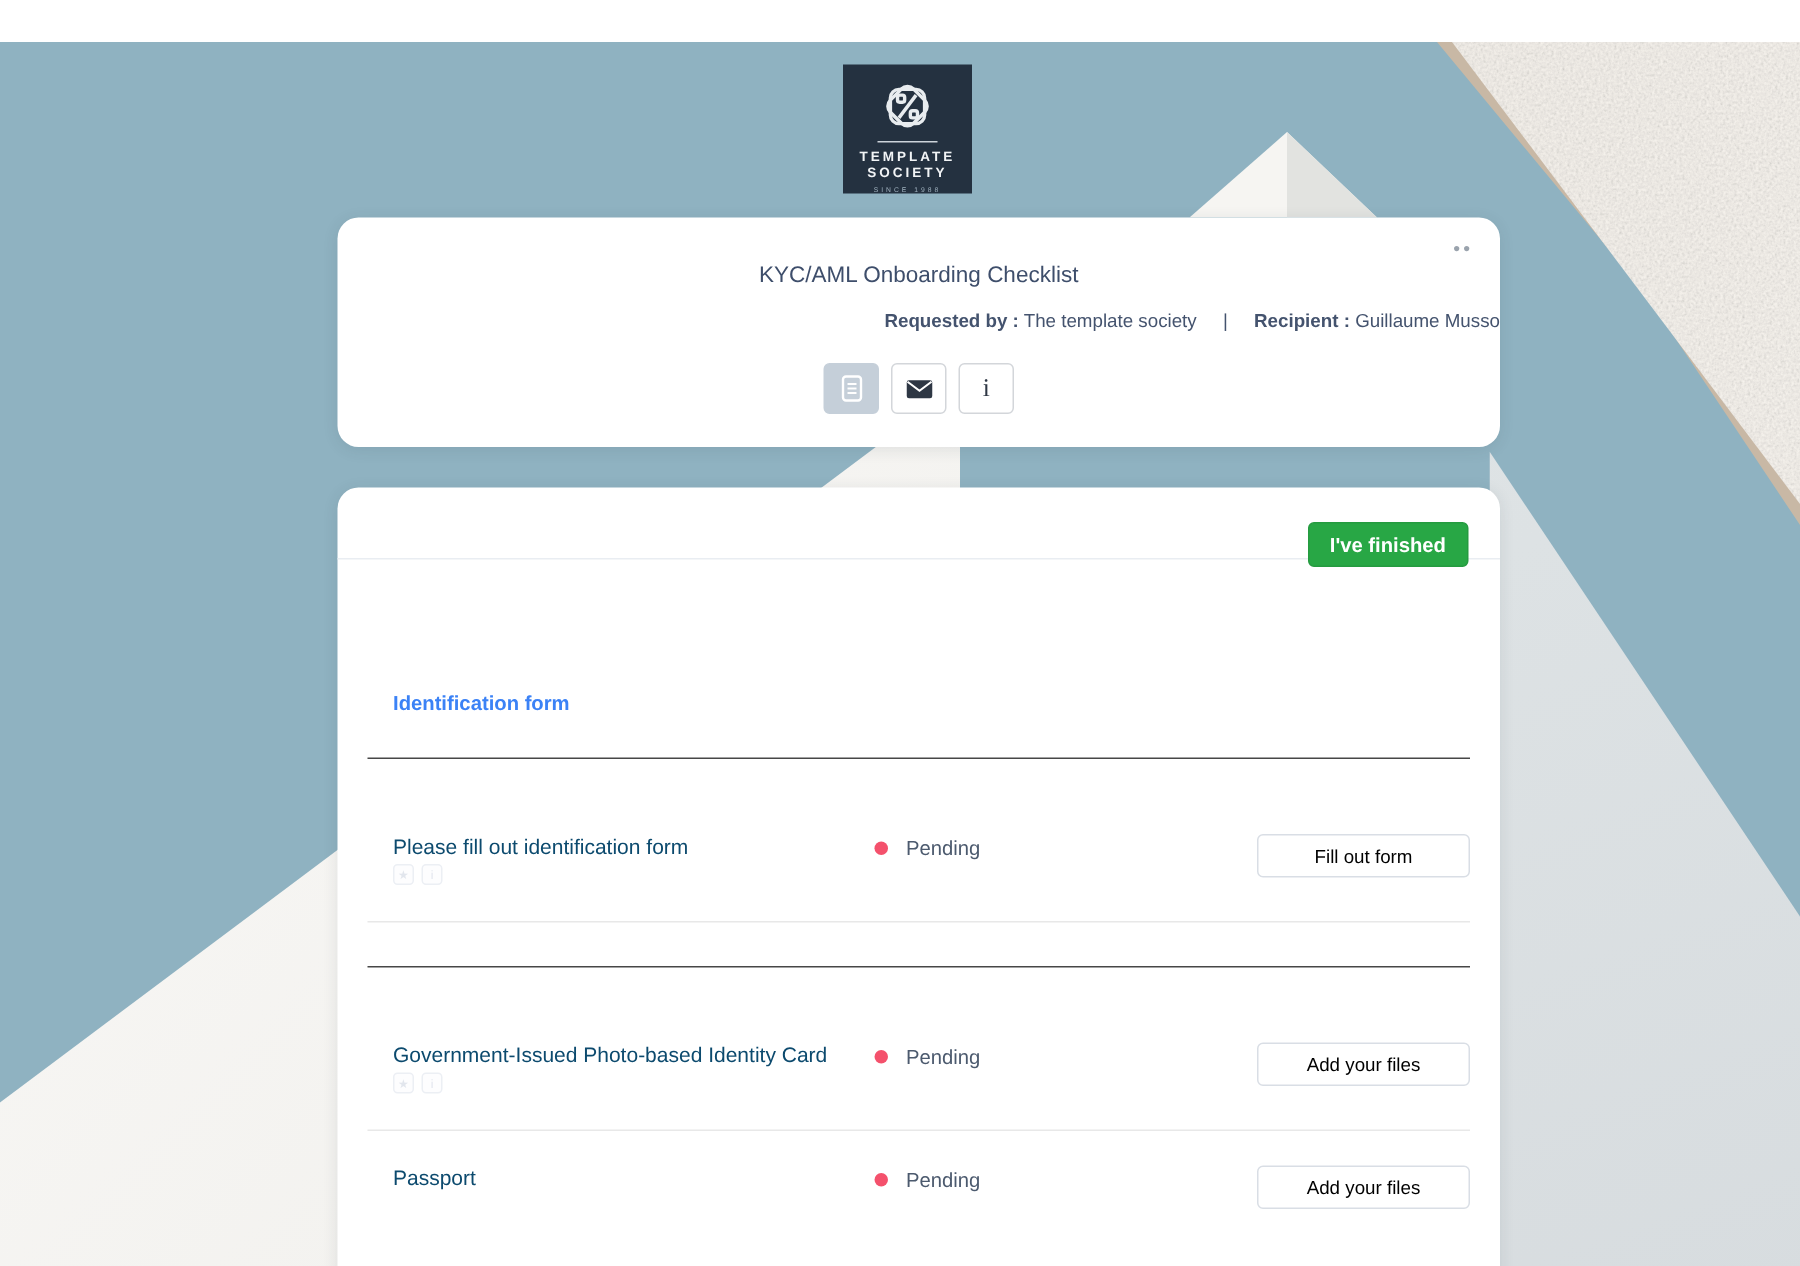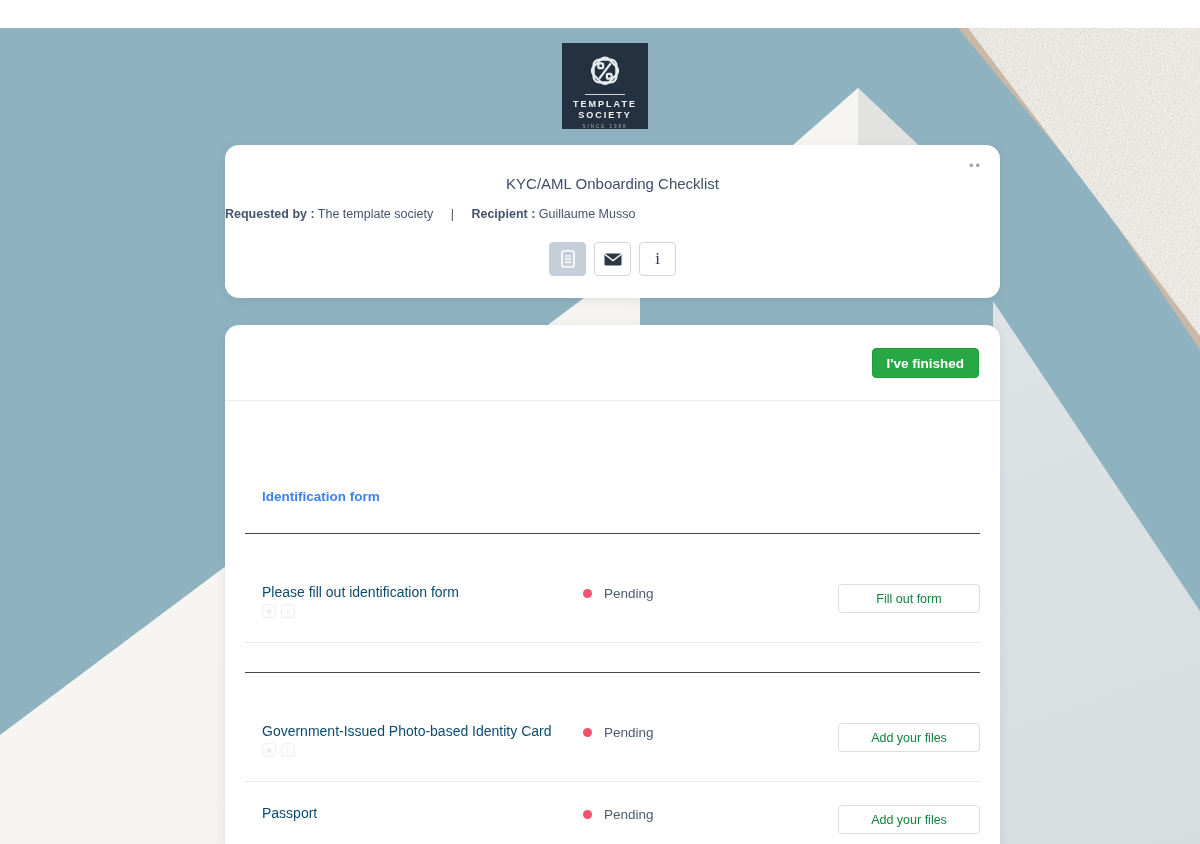--- a/index.html
+++ b/index.html
@@ -40,33 +40,33 @@
   .logo .brand-tagline { font-size:4.5px; letter-spacing:2px; margin-top:3px; color:#9fb0bd; }
 
   
   .card { position:absolute; left:225px; width:775px; background:#ffffff; border-radius:14px; box-shadow:0 2px 10px rgba(40,60,70,.10); }
   .card-top { top:117px; height:153px; }
   .card-main { top:297px; height:560px; }
 
   
   .menu-dots { position:absolute; top:16px; right:18px; font-size:13px; letter-spacing:2px; color:#9aa3ad; line-height:10px; }
   .doc-title { margin-top:30px; text-align:center; font-size:15px; color:#3e4e6b; }
-  .doc-sub { margin-top:15px; text-align:left; font-size:12.5px; color:#44536e; }
+  .doc-sub { margin-top:15px; text-align:right; font-size:12.5px; color:#44536e; }
   .doc-sub b { font-weight:bold; }
   .doc-sub .sep { margin:0 14px; color:#44536e; }
   .toolbar { margin-top:21px; display:flex; justify-content:center; gap:8px; }
   .tool-btn {
     width:37px; height:34px; border-radius:4px; background:#ffffff; border:1px solid #d3d6da;
     display:flex; align-items:center; justify-content:center; cursor:pointer;
   }
   .tool-btn.active { background:#c5cfd9; border-color:#c5cfd9; }
   .tool-btn .info-glyph { font-family:"Liberation Serif", serif; font-size:17px; color:#2e3744; font-style:normal; }
 
   
-  .main-header { height:76px; border-bottom:1px solid #e9edf2; position:relative; }
+  .main-header { height:48px; border-bottom:1px solid #e9edf2; position:relative; }
   .finish-btn {
     position:absolute; right:21px; top:23px; height:30px; padding:0 14px;
     background:#28a745; border:1px solid #259b40; border-radius:4px;
     color:#ffffff; font-size:13.5px; font-weight:bold; display:flex; align-items:center; cursor:pointer;
   }
   .section-heading { margin:0 20px 0 37px; font-size:13.5px; font-weight:bold; color:#3b82f6; }
   .heading-1 { padding-top:88px; }
   .heading-2 { padding-top:44px; }
   .divider-dark { height:0; border-top:1.5px solid #474747; margin:29px 20px 0 20px; }
   .divider-light { height:0; border-top:1px solid #e8e8e8; margin:24px 20px 0 20px; }
@@ -78,21 +78,21 @@
   .mini-icon {
     width:14px; height:14px; border:1px solid #eceff4; border-radius:3px;
     display:flex; align-items:center; justify-content:center;
     font-size:8px; color:#e2e6ed; background:#fdfdfe;
   }
   .status { display:flex; align-items:center; gap:12px; padding-top:2px; }
   .status-dot { width:9px; height:9px; border-radius:50%; background:#f4516c; }
   .status-label { font-size:13.5px; color:#4c5a6e; }
   .action-btn {
     justify-self:end; width:142px; height:29px; background:#ffffff;
-    border:1px solid #d9dee5; border-radius:4px; color:#15803d; font-size:12.5px;
+    border:1px solid #d9dee5; border-radius:4px; color:#000000; font-size:12.5px;
     display:flex; align-items:center; justify-content:center; cursor:pointer;
   }
 </style>
 </head>
 <body>
 
 <div class="stage">
 
   <div class="bg-layer bg-wedge-left"></div>
   <div class="bg-layer bg-pyramid-left"></div>

